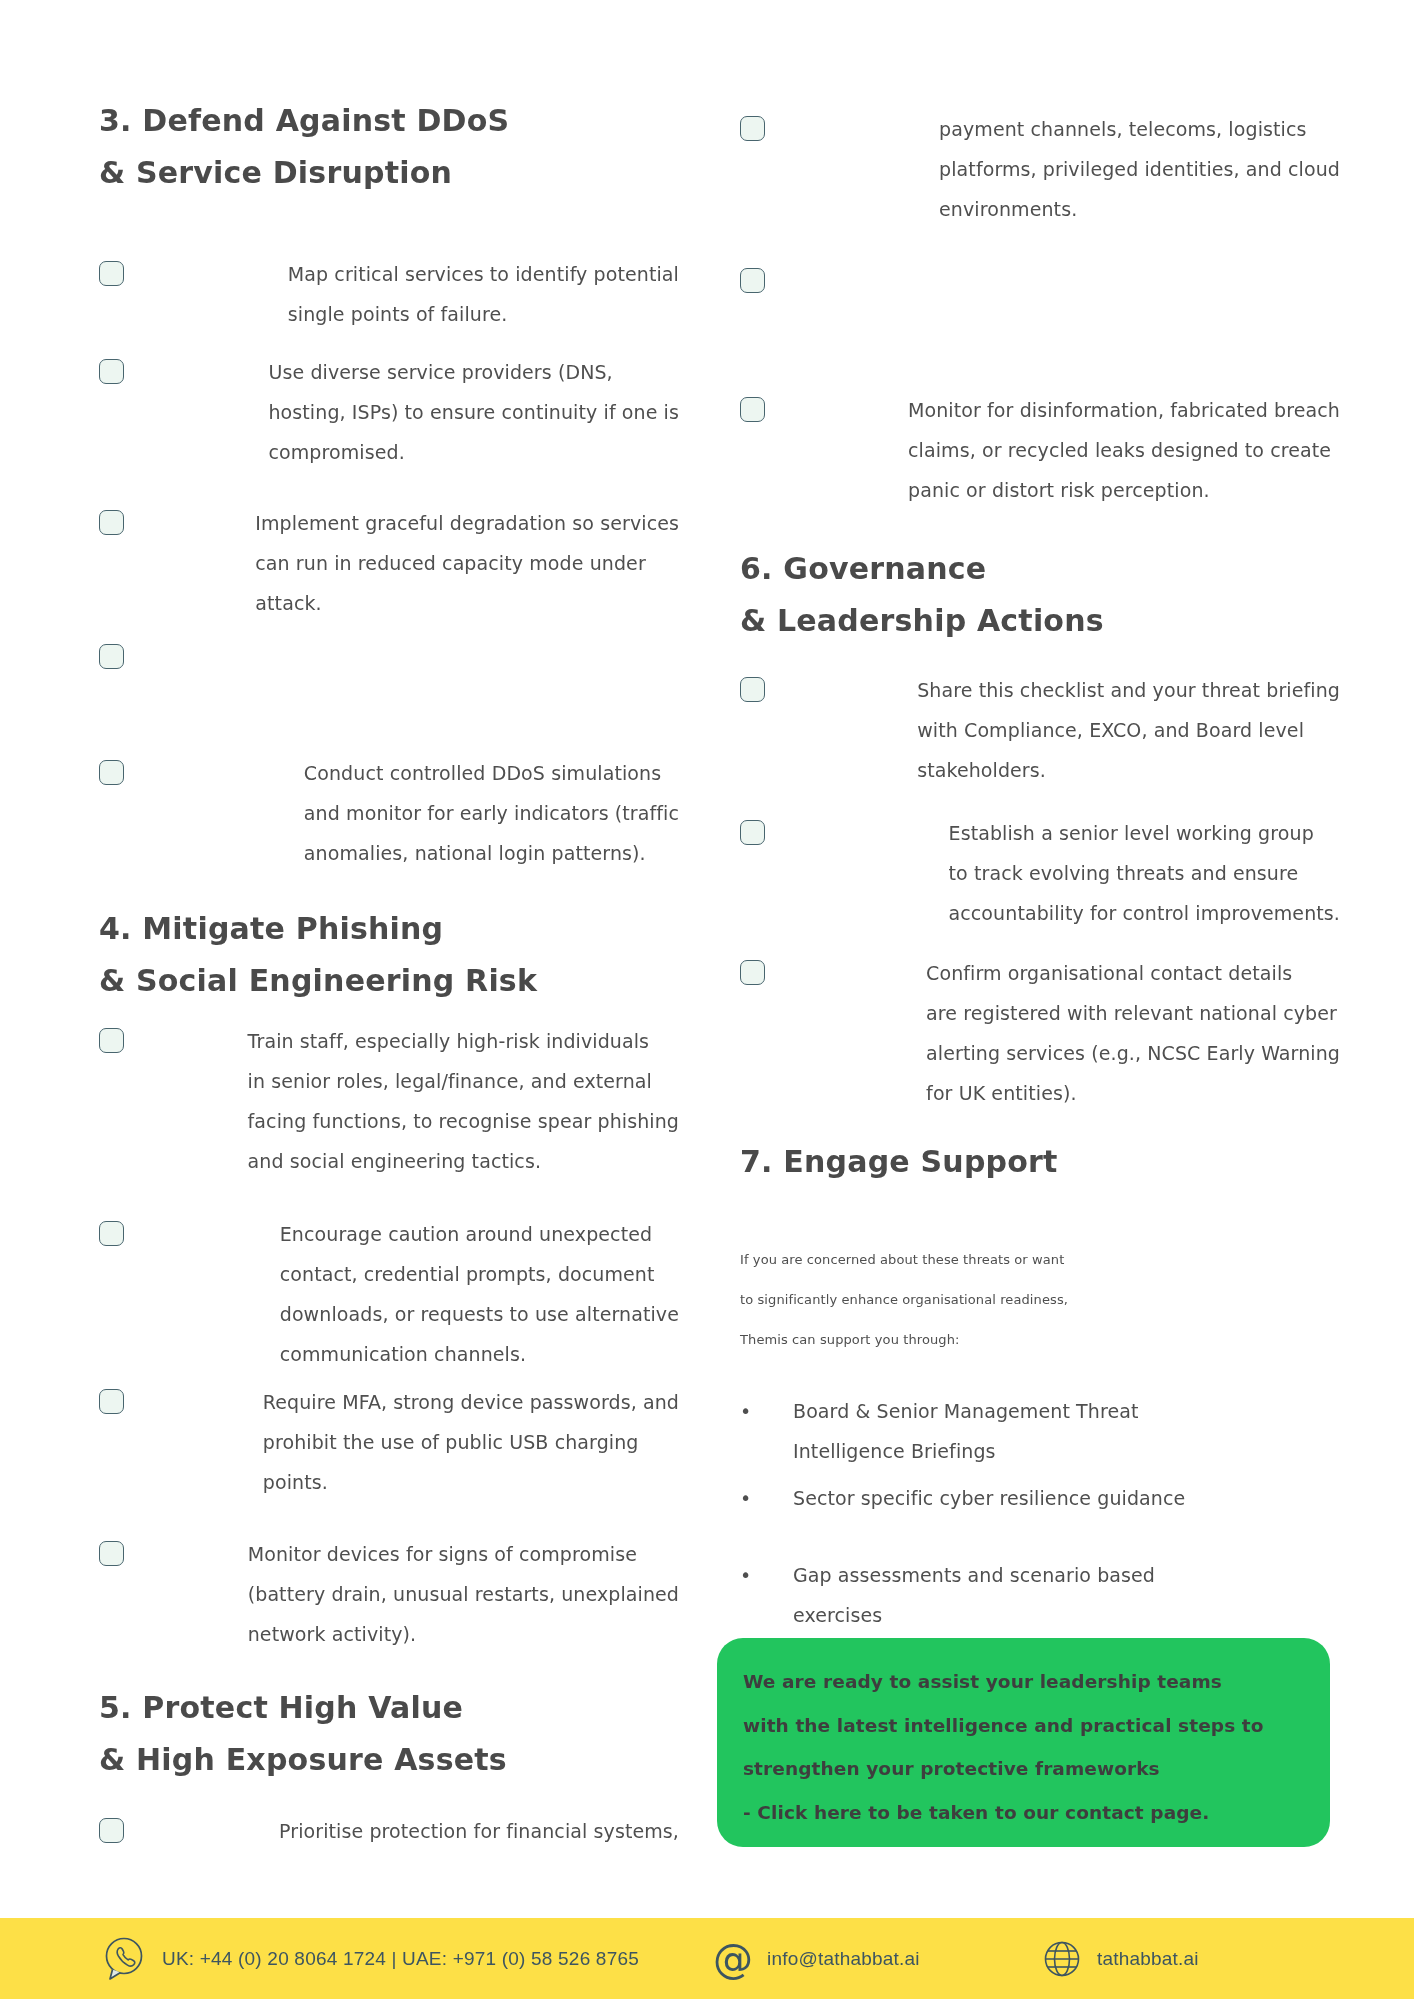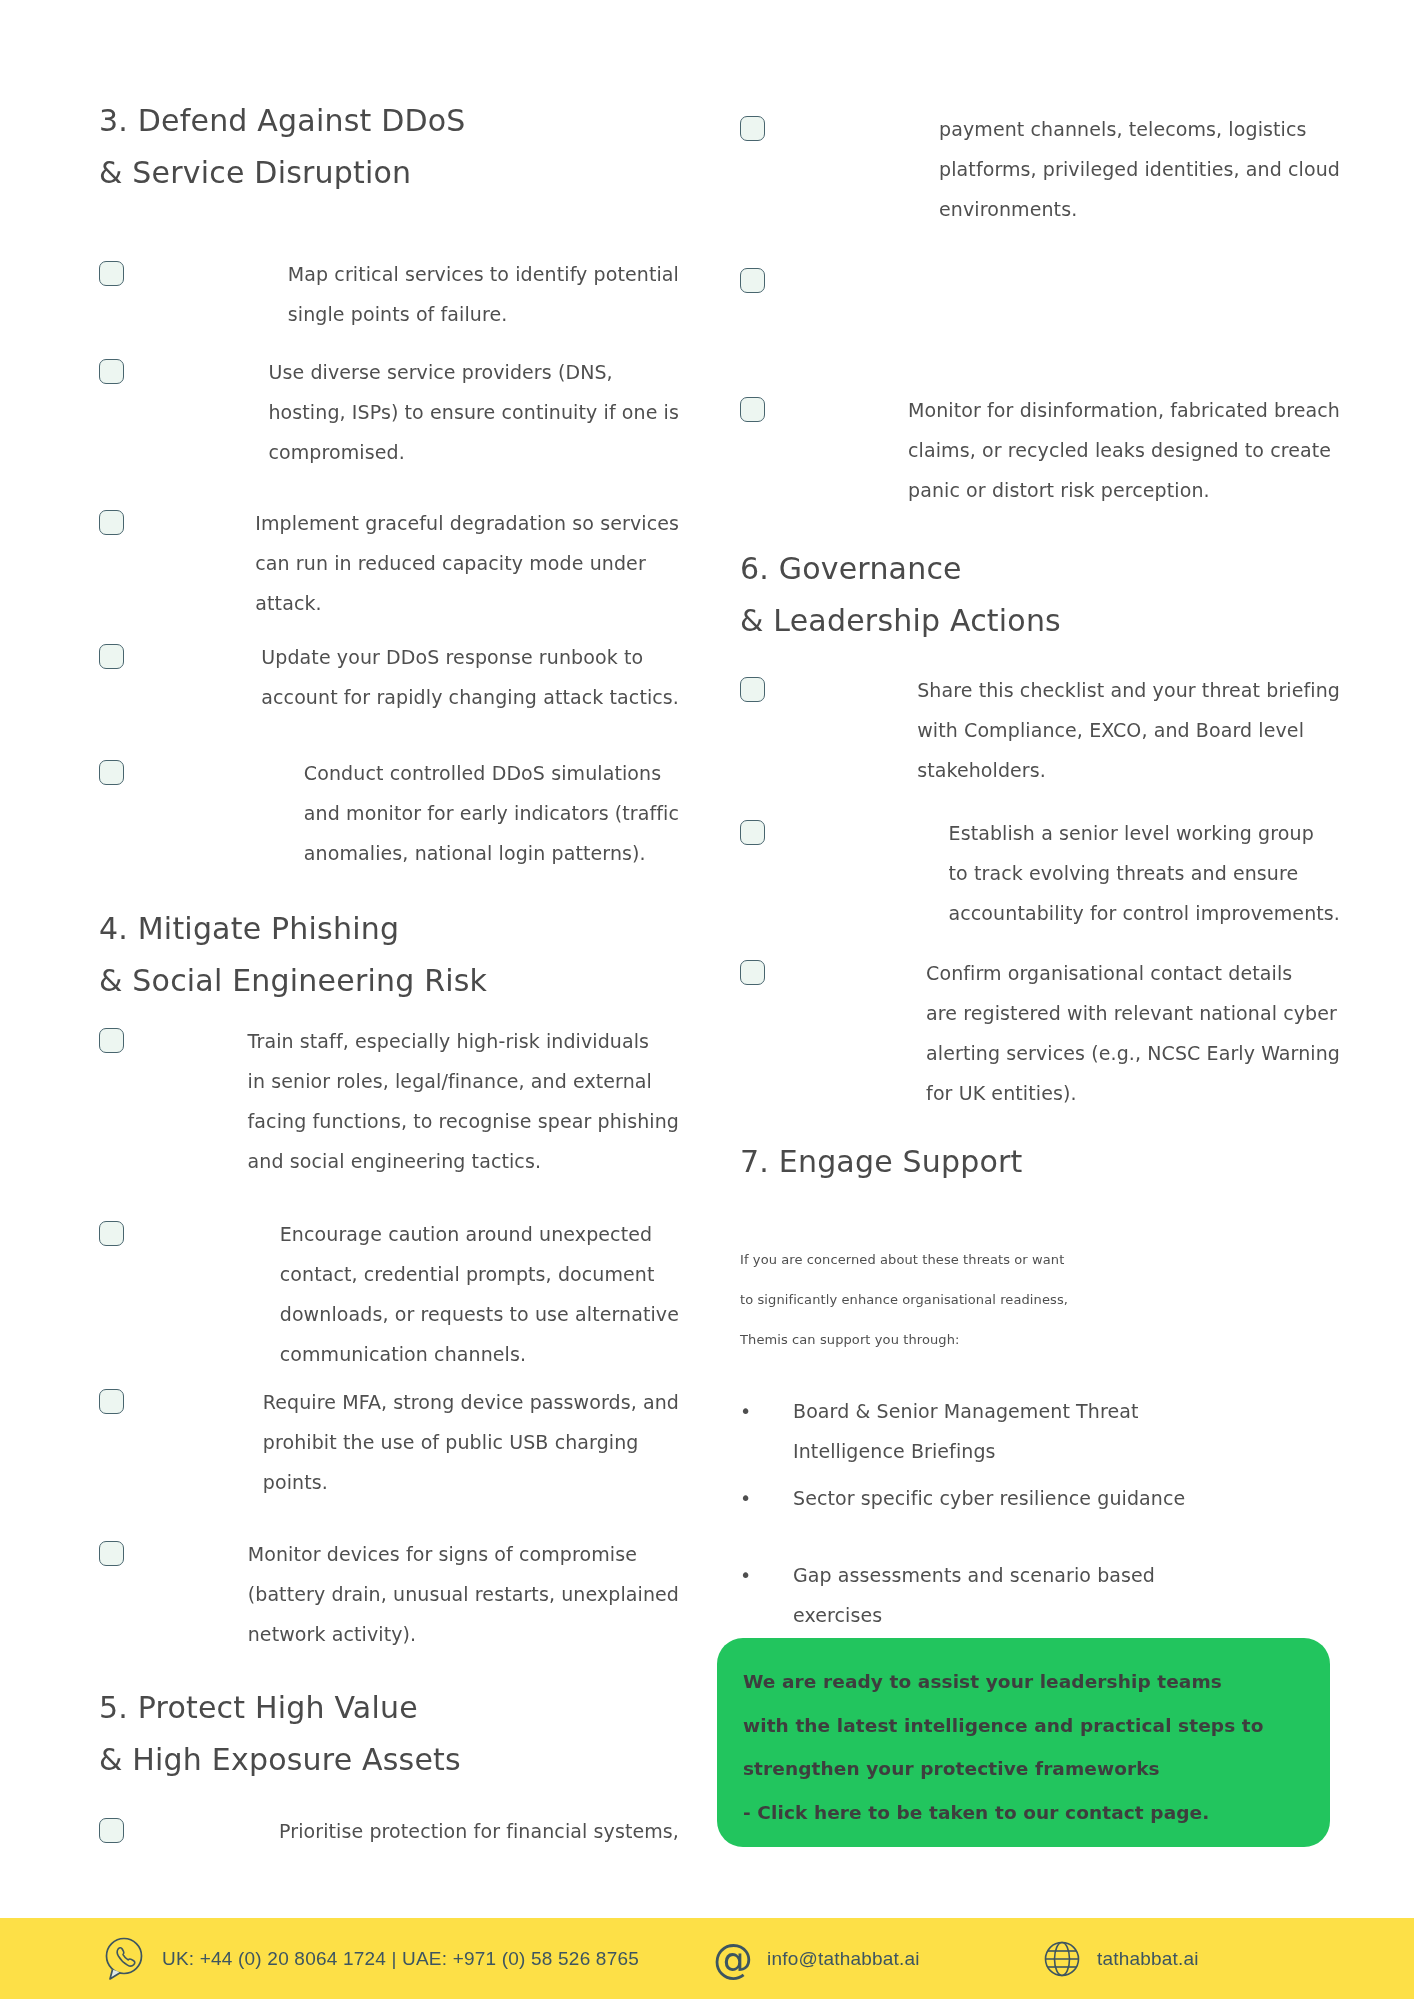--- a/index.html
+++ b/index.html
@@ -5,21 +5,21 @@
   html,body{margin:0;padding:0;}
   body{
     position:relative;
     width:1414px;height:1999px;
     background:#ffffff;
     font-family:"DejaVu Sans", sans-serif;
     overflow:hidden;
   }
   .heading{
     position:absolute;margin:0;
-    font-size:30px;line-height:52px;font-weight:400;
+    font-size:30px;line-height:52px;font-weight:700;
     color:#4a4a4a;letter-spacing:.2px;white-space:pre-line;
   }
   .heading.h7{line-height:44px;text-align:center;}
   .item{position:absolute;display:flex;align-items:flex-start;justify-content:space-between;}
   .cbx{
     width:25px;height:25px;flex:none;
     border:1.6px solid #48656e;border-radius:7px;
     background:#edf6f1;margin-top:7px;box-sizing:border-box;
   }
   .item-text{
@@ -81,22 +81,20 @@
 compromised.</div>
 </div>
 <div class="item" style="left:99px;top:503px;width:580px">
   <span class="cbx"></span>
   <div class="item-text">Implement graceful degradation so services
 can run in reduced capacity mode under
 attack.</div>
 </div>
 <div class="item" style="left:99px;top:637px;width:580px">
   <span class="cbx"></span>
-  <div class="item-text">Update your DDoS response runbook to
-account for rapidly changing attack tactics.</div>
 </div>
 <div class="item" style="left:99px;top:753px;width:580px">
   <span class="cbx"></span>
   <div class="item-text">Conduct controlled DDoS simulations
 and monitor for early indicators (traffic
 anomalies, national login patterns).</div>
 </div>
 
 <h2 class="heading" style="left:99px;top:903px">4. Mitigate Phishing
 &amp; Social Engineering Risk</h2>

